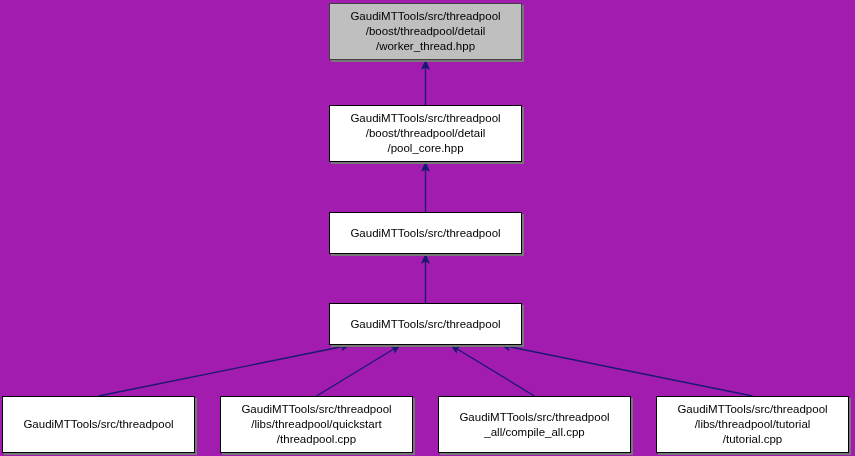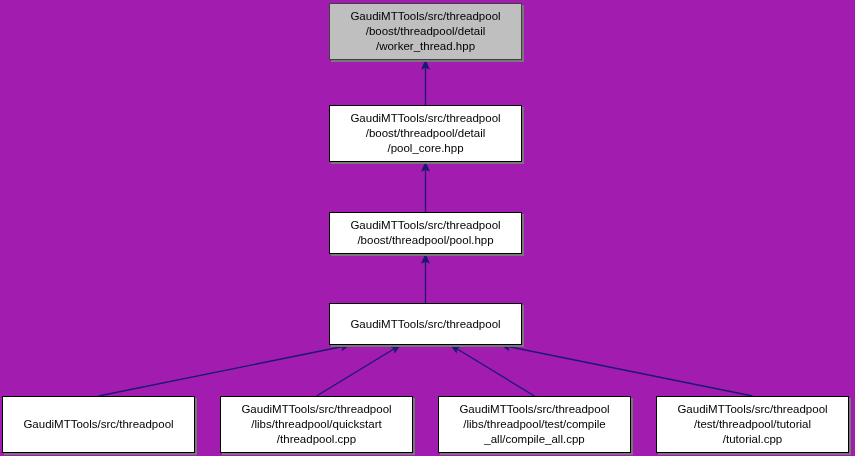--- a/index.html
+++ b/index.html
@@ -78,38 +78,36 @@
         <span class="line">/boost/threadpool/detail</span>
         <span class="line">/worker_thread.hpp</span>
       </div>
       <div class="node" style="left: 329px; top: 105px; width: 193px; height: 57px;">
         <span class="line">GaudiMTTools/src/threadpool</span>
         <span class="line">/boost/threadpool/detail</span>
         <span class="line">/pool_core.hpp</span>
       </div>
       <div class="node" style="left: 329px; top: 212px; width: 193px; height: 42px;">
         <span class="line">GaudiMTTools/src/threadpool</span>
-        <span class="line">/boost/threadpool/pool.hpp</span>
       </div>
       <div class="node" style="left: 329px; top: 303px; width: 193px; height: 42px;">
         <span class="line">GaudiMTTools/src/threadpool</span>
       </div>
       <div class="node" style="left: 2px; top: 396px; width: 193px; height: 57px;">
         <span class="line">GaudiMTTools/src/threadpool</span>
       </div>
       <div class="node" style="left: 220px; top: 396px; width: 193px; height: 57px;">
         <span class="line">GaudiMTTools/src/threadpool</span>
         <span class="line">/libs/threadpool/quickstart</span>
         <span class="line">/threadpool.cpp</span>
       </div>
       <div class="node" style="left: 438px; top: 396px; width: 193px; height: 57px;">
         <span class="line">GaudiMTTools/src/threadpool</span>
-        <span class="line">/libs/threadpool/test/compile</span>
         <span class="line">_all/compile_all.cpp</span>
       </div>
       <div class="node" style="left: 656px; top: 396px; width: 193px; height: 57px;">
         <span class="line">GaudiMTTools/src/threadpool</span>
-        <span class="line">/test/threadpool/tutorial</span>
+        <span class="line">/libs/threadpool/tutorial</span>
         <span class="line">/tutorial.cpp</span>
       </div>
     </div>
 
 </div>
 
 </body></html>

